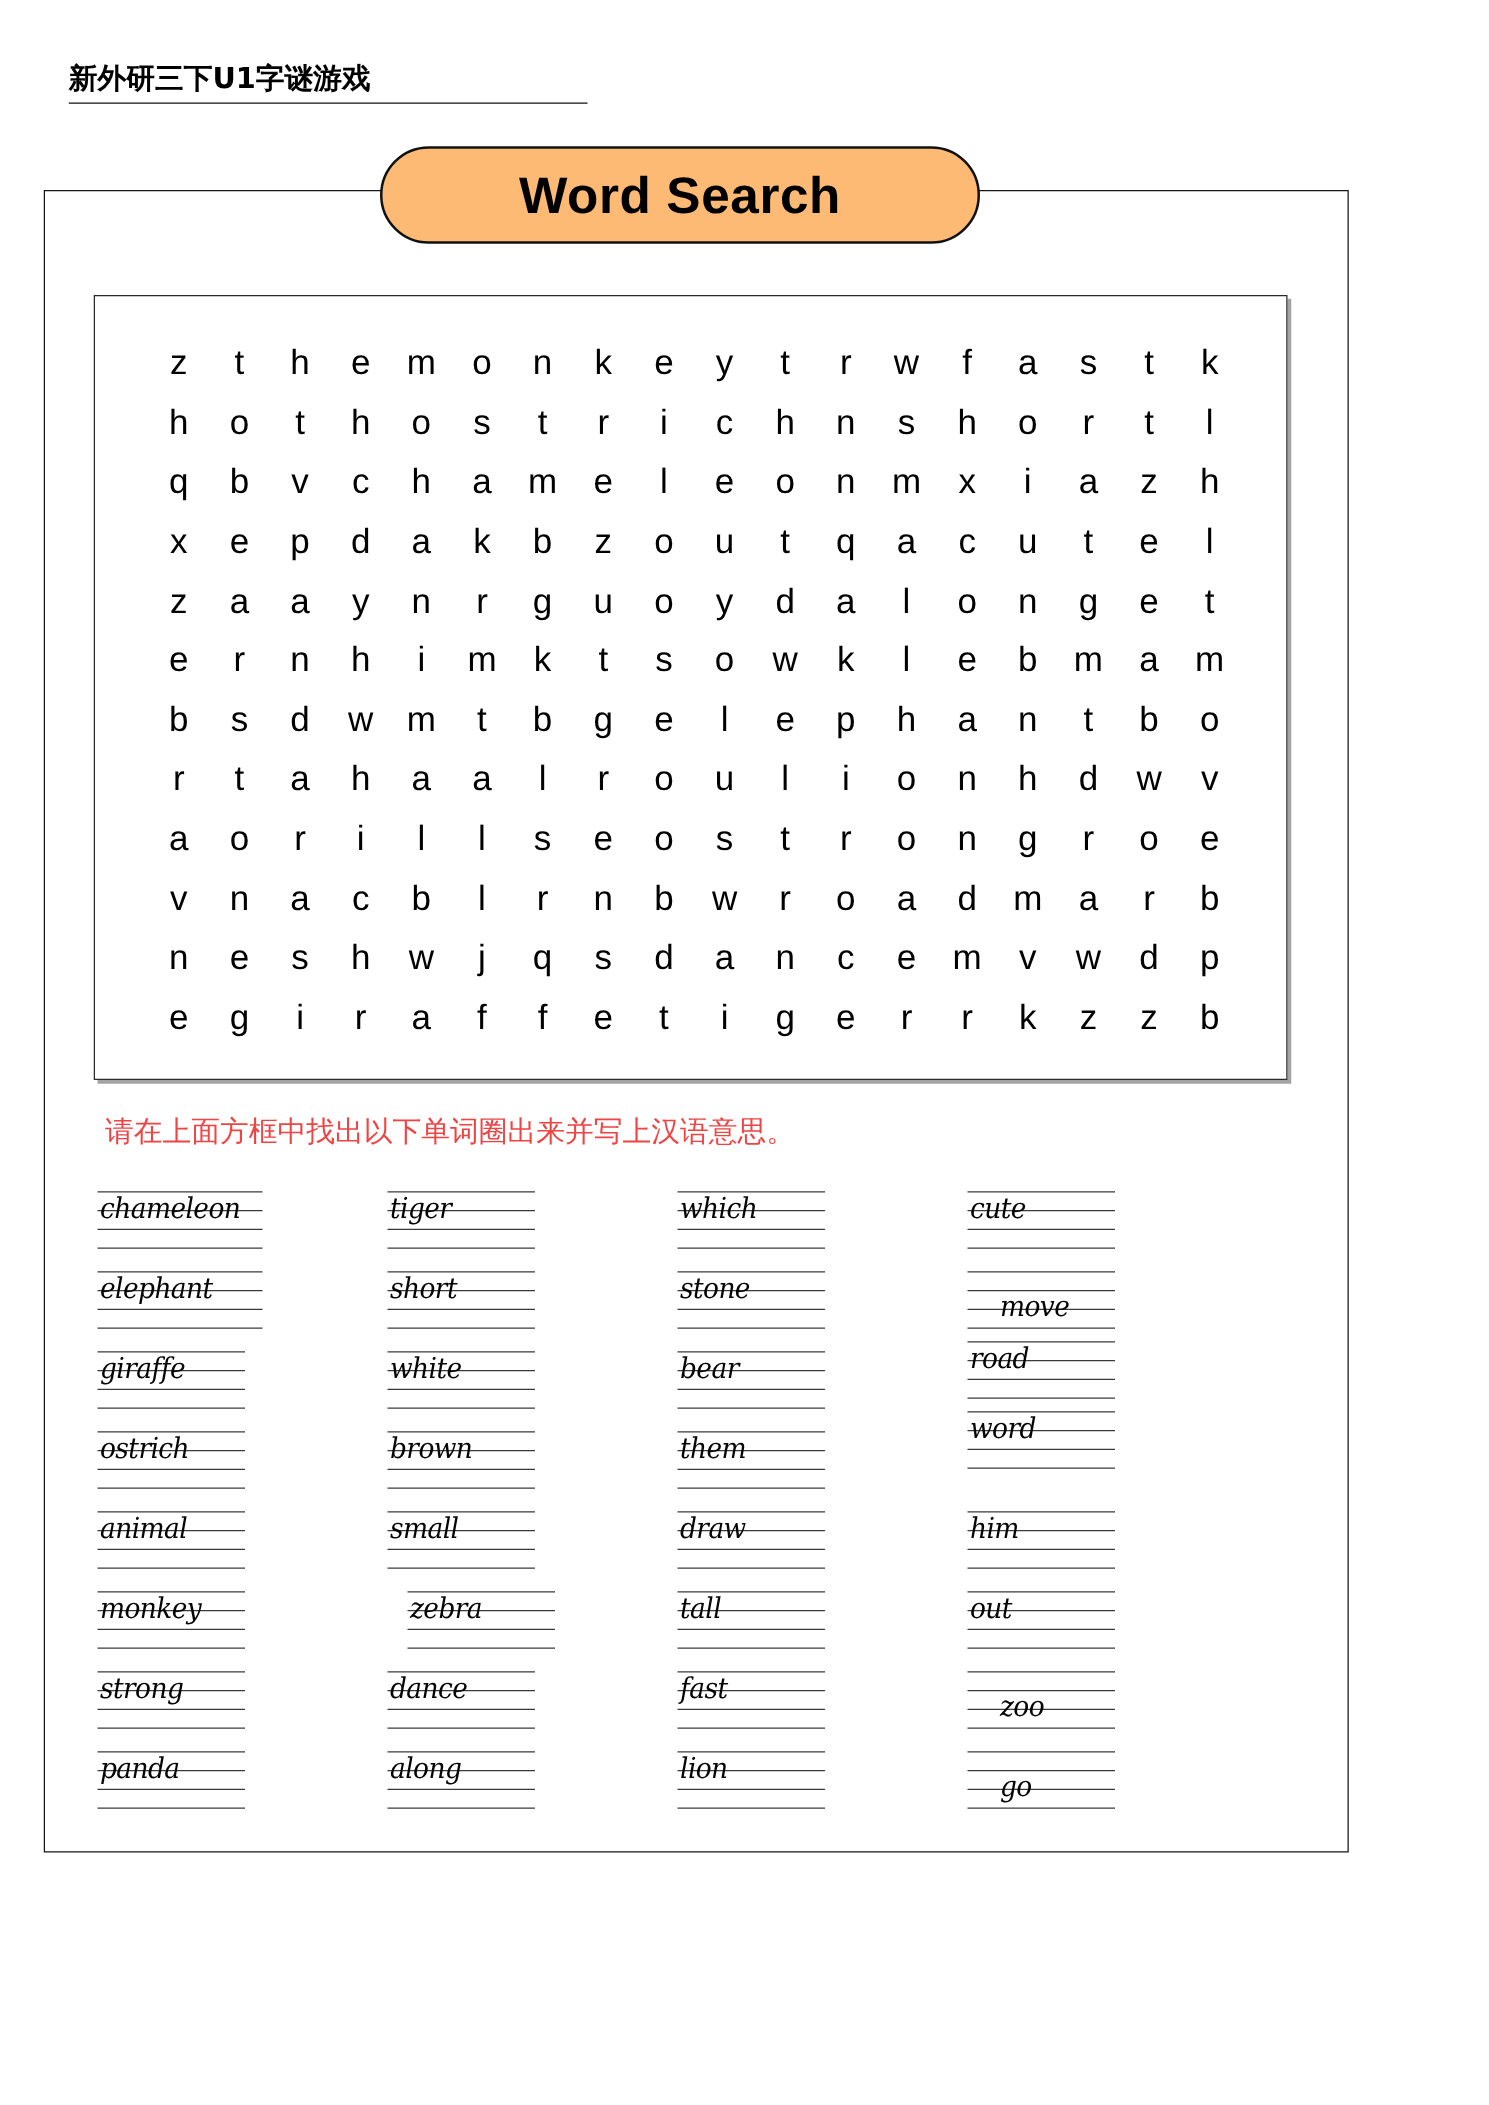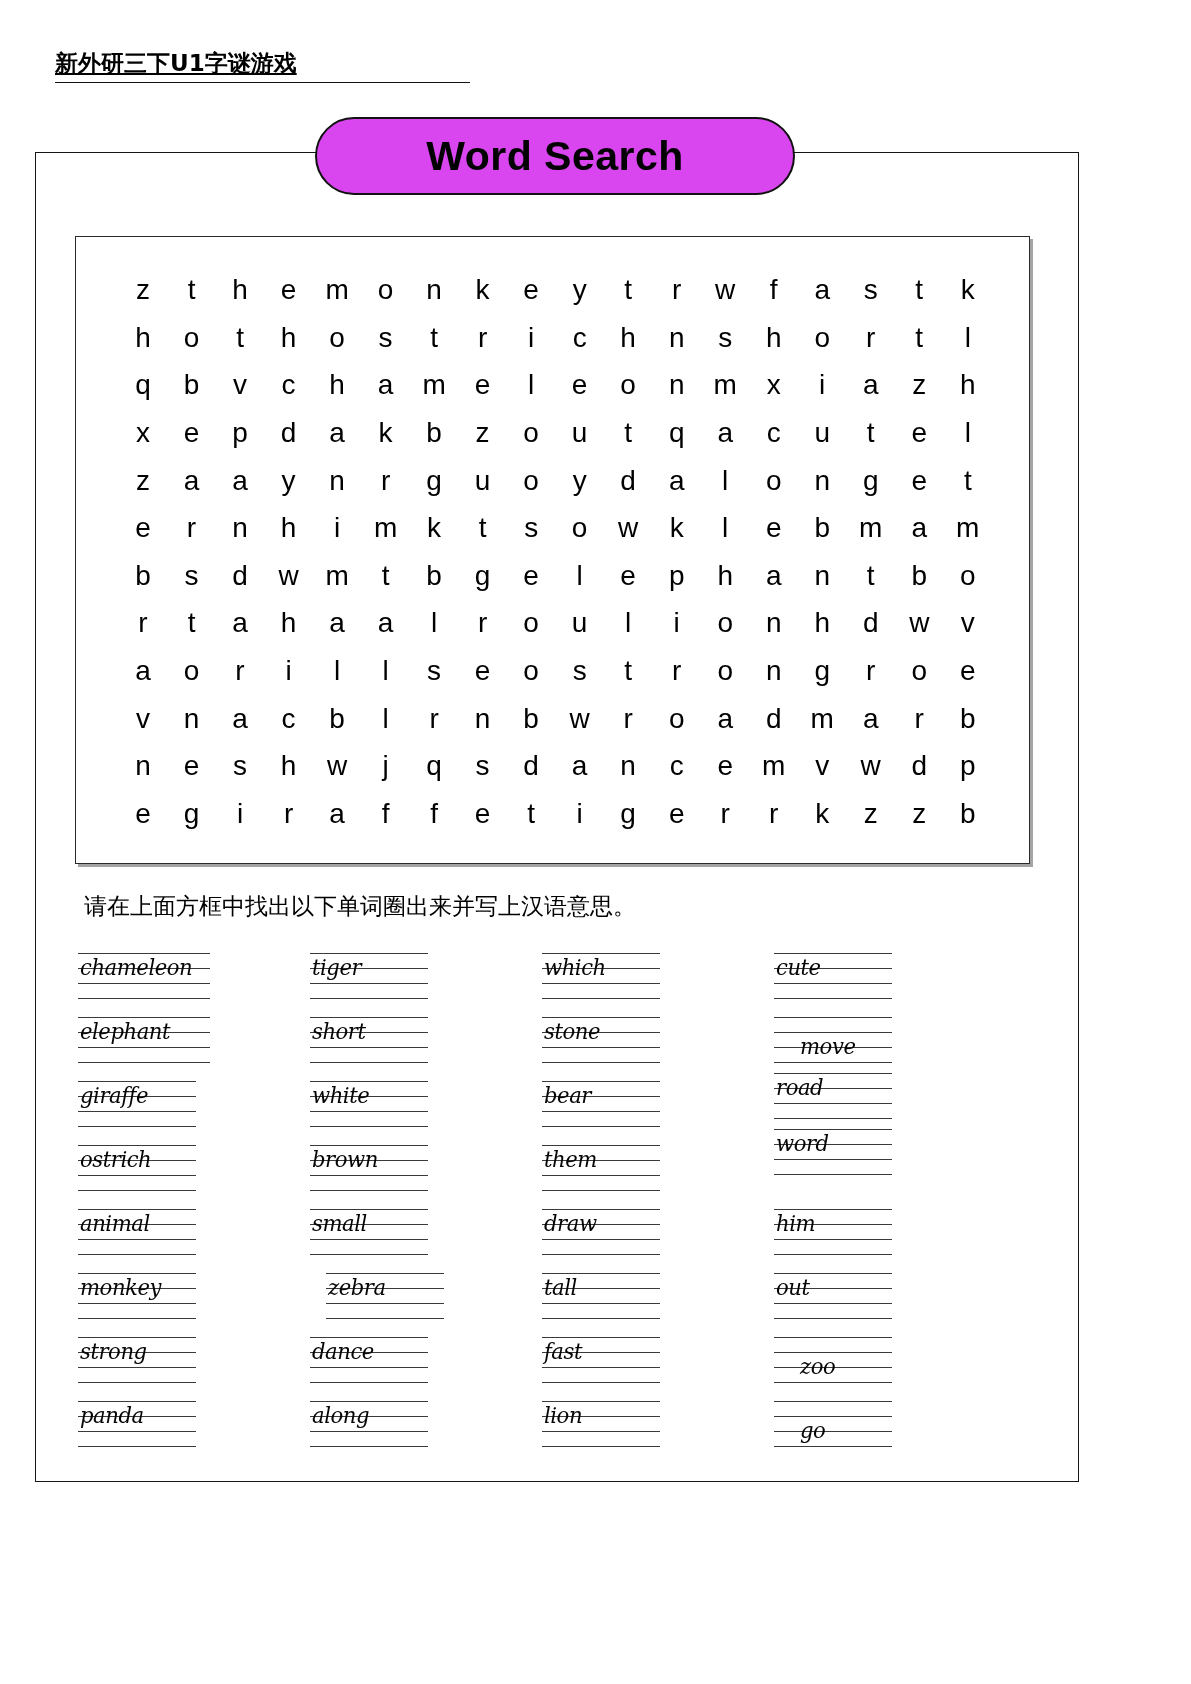--- a/index.html
+++ b/index.html
@@ -24,21 +24,20 @@
     width: 415px;
     height: 40px;
   }
   #worksheet-header .hdr-text {
     font-family: "DejaVu Sans", sans-serif;
     font-size: 23px;
     font-weight: 700;
     letter-spacing: 0px;
     line-height: 30px;
     white-space: nowrap;
-    text-decoration: underline;
   }
   #worksheet-header .hdr-rule {
     position: absolute;
     left: 0;
     top: 34px;
     width: 415px;
     height: 0;
     border-bottom: 1.6px solid #111;
   }
 
@@ -50,27 +49,27 @@
     width: 1044px;
     height: 1330px;
     border: 1.6px solid #151515;
     box-sizing: border-box;
     background: #ffffff;
   }
 
   
   #title-pill {
     position: absolute;
-    left: 315px;
+    left: 304px;
     top: 117px;
     width: 480px;
     height: 78px;
     border: 2.2px solid #111;
     border-radius: 40px;
-    background: #d946ef;
+    background: #fdba74;
     box-sizing: border-box;
     display: flex;
     align-items: center;
     justify-content: center;
     z-index: 5;
   }
   #title-pill .title-text {
     font-family: "Liberation Sans", sans-serif;
     font-size: 41px;
     font-weight: 700;
@@ -121,21 +120,21 @@
 
   
   #instruction {
     position: absolute;
     left: 84px;
     top: 890px;
     font-family: "DejaVu Sans", sans-serif;
     font-size: 23px;
     line-height: 32px;
     white-space: nowrap;
-    color: #000000;
+    color: #ef4444;
   }
 
   
   #word-list {
     position: absolute;
     left: 78px;
     top: 945px;
     width: 930px;
     height: 520px;
   }

